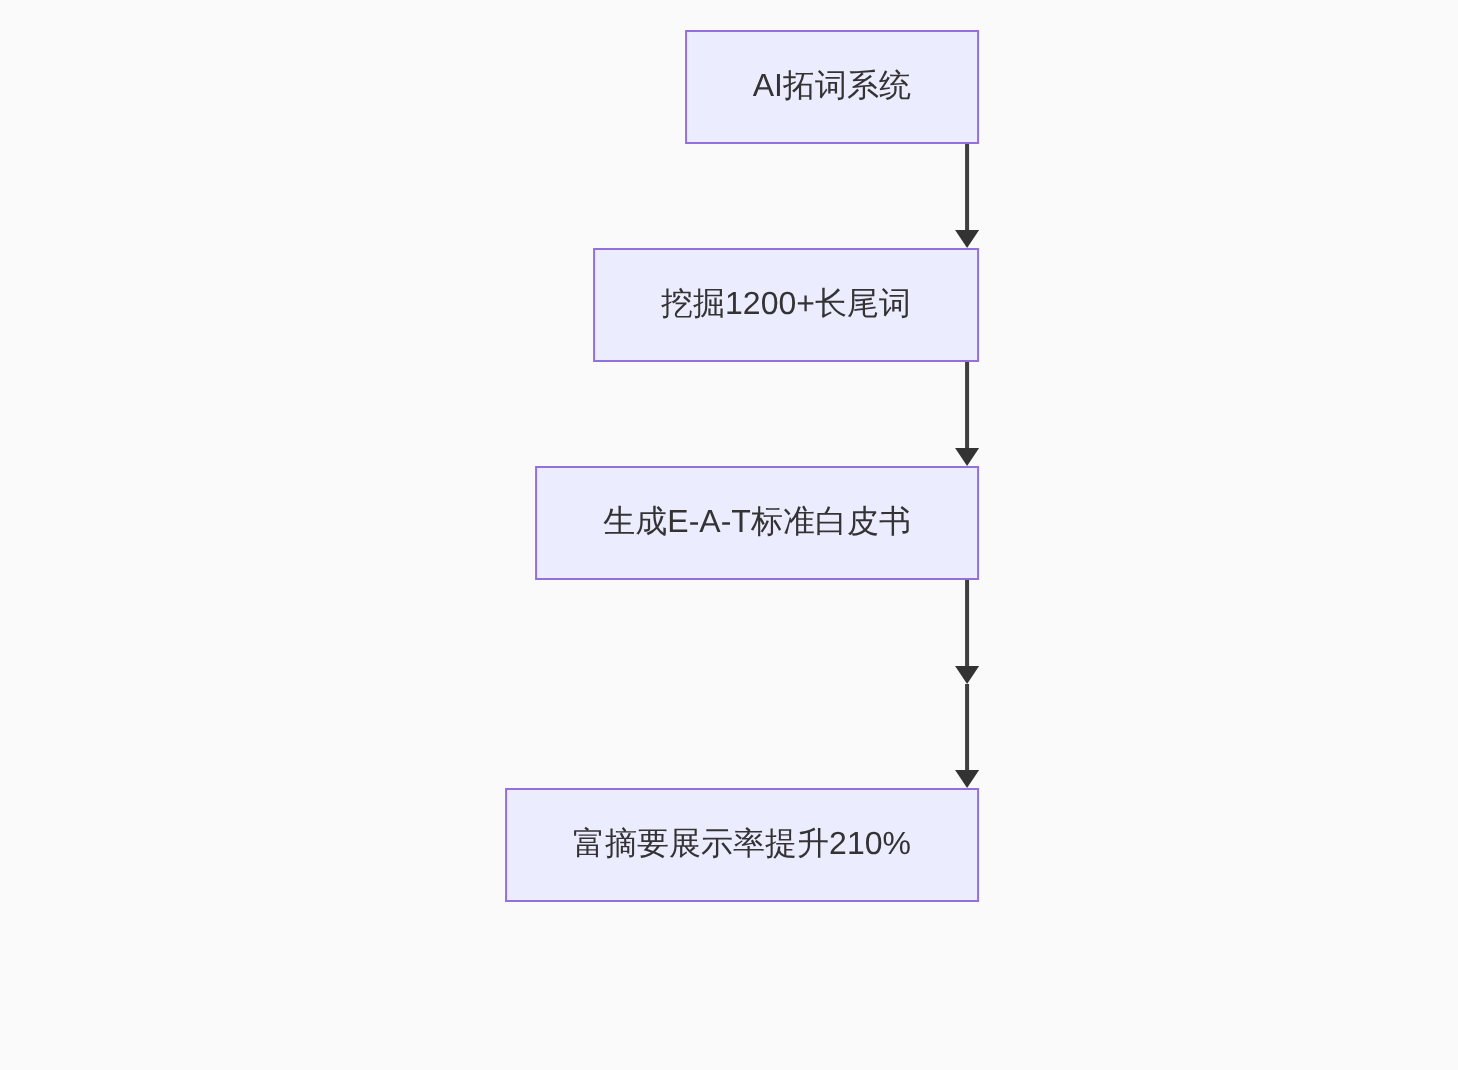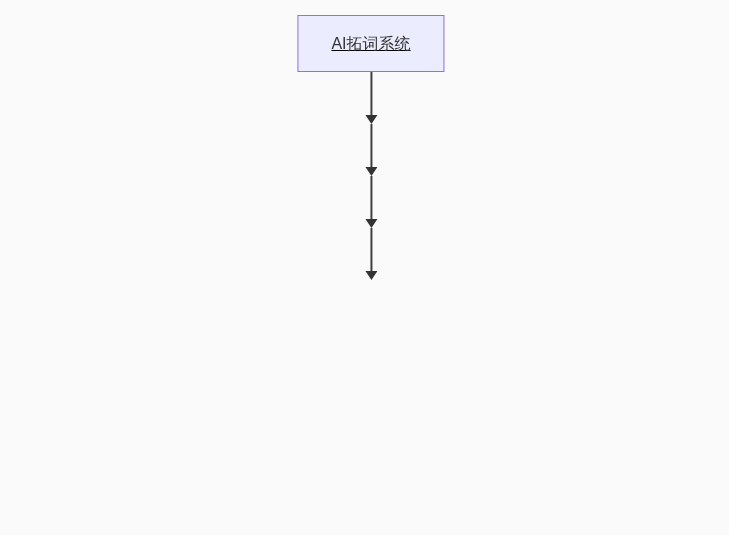--- a/index.html
+++ b/index.html
@@ -14,22 +14,21 @@
     background: #fafafa;
     overflow: hidden;
   }
   .flow {
     position: absolute;
     top: 15px;
     left: 371px;
     transform: translateX(-50%);
     display: flex;
     flex-direction: column;
-    align-items: center;
-    text-decoration: underline;
+    align-items: flex-end;
   }
   .node {
     box-sizing: border-box;
     height: 57px;
     padding: 0 33px;
     display: flex;
     align-items: center;
     justify-content: center;
     background: #ECECFF;
     border: 1px solid #9370DB;
@@ -67,33 +66,42 @@
 
     <div class="node">
       <span>AI拓词系统</span>
     </div>
 
     <div class="arrow">
       <span class="line"></span>
       <span class="head"></span>
     </div>
 
+    <div class="node">
+      <span>挖掘1200+长尾词</span>
+    </div>
+
+    <div class="arrow">
+      <span class="line"></span>
+      <span class="head"></span>
+    </div>
+
+    <div class="node">
+      <span>生成E-A-T标准白皮书</span>
+    </div>
 
     <div class="arrow">
       <span class="line"></span>
       <span class="head"></span>
     </div>
 
 
     <div class="arrow">
       <span class="line"></span>
       <span class="head"></span>
     </div>
 
-
-    <div class="arrow">
-      <span class="line"></span>
-      <span class="head"></span>
+    <div class="node">
+      <span>富摘要展示率提升210%</span>
     </div>
-
 
   </div>
 </div>
 
 </body></html>

